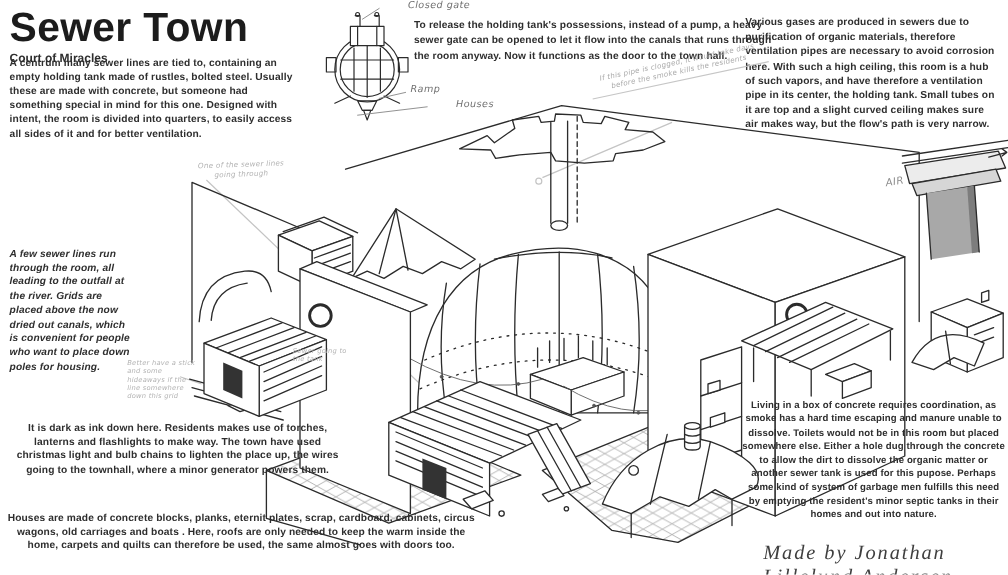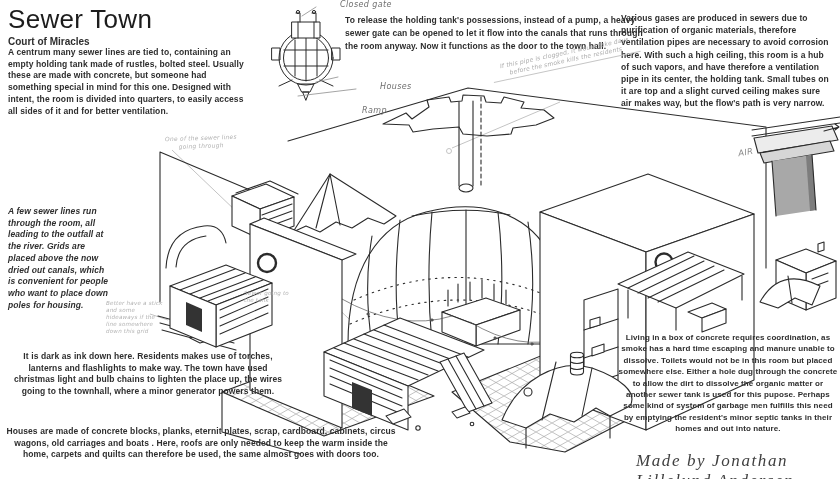--- a/index.html
+++ b/index.html
@@ -7,21 +7,21 @@
     position:relative;width:840px;height:479px;overflow:hidden;
     background:#ffffff;color:#2b2b2b;
     font-family:"Liberation Sans","DejaVu Sans",sans-serif;
   }
   .abs{position:absolute;}
   .par{
     font-size:8.5px;line-height:11.7px;font-weight:700;color:#2e2e2e;
     letter-spacing:.1px;
   }
   .center{text-align:center;}
-  #title{font-size:26px;font-weight:400;color:#1c1c1c;letter-spacing:.3px;}
+  #title{font-size:34px;font-weight:700;color:#1c1c1c;letter-spacing:.3px;}
   #subtitle{font-size:10px;font-weight:700;color:#2e2e2e;margin-top:1px;}
   .hand{
     font-family:"DejaVu Sans",sans-serif;font-style:italic;color:#8d8d8d;
     letter-spacing:.4px;
   }
   .hand-dark{color:#6f6f6f;padding-left:22px;}
   .note{
     font-family:"DejaVu Sans",sans-serif;font-style:italic;color:#b3b3b3;
     font-size:5.6px;line-height:7px;letter-spacing:.2px;
   }
@@ -234,21 +234,21 @@
 
   <div class="abs par" style="left:8px;top:206px;width:106px;font-style:italic;">A few sewer lines run through the room, all leading to the outfall at the river. Grids are placed above the now dried out canals, which is convenient for people who want to place down poles for housing.</div>
 
   <div class="abs par center" style="left:2px;top:426px;width:398px;">Houses are made of concrete blocks, planks, eternit plates, scrap, cardboard, cabinets, circus wagons, old carriages and boats . Here, roofs are only needed to keep the warm inside the home, carpets and quilts can therefore be used, the same almost goes with doors too.</div>
 
   <div class="abs par center" style="left:12px;top:351px;width:272px;">It is dark as ink down here. Residents makes use of torches, lanterns and flashlights to make way. The town have used christmas light and bulb chains to lighten the place up, the wires going to the townhall, where a minor generator powers them.</div>
 
   <div class="abs par center" style="left:618px;top:332px;width:220px;font-size:8px;line-height:11.4px;">Living in a box of concrete requires coordination, as smoke has a hard time escaping and manure unable to dissolve. Toilets would not be in this room but placed somewhere else. Either a hole dug through the concrete to allow the dirt to dissolve the organic matter or another sewer tank is used for this pupose. Perhaps some kind of system of garbage men fulfills this need by emptying the resident's minor septic tanks in their homes and out into nature.</div>
 
   <div class="abs hand hand-dark gate-label" style="left:318px;top:0px;">Closed gate</div>
-  <div class="abs hand hand-dark gate-label" style="left:340px;top:70px;margin-top:36px;">Ramp</div>
+  <div class="abs hand hand-dark gate-label" style="left:320px;top:70px;">Ramp</div>
   <div class="abs hand hand-dark gate-label" style="left:358px;top:82px;">Houses</div>
   <div class="abs hand" id="air-label" style="left:738px;top:147px;">AIR</div>
 
   <div class="abs note" id="pipe-note" style="left:494px;top:64px;width:150px;">If this pipe is clogged, it would take days before the smoke kills the residents</div>
   <div class="abs note center" style="left:158px;top:134px;width:86px;font-size:6px;line-height:7.5px;transform:rotate(-2deg);">One of the sewer lines going through</div>
   <div class="abs note" style="left:106px;top:300px;width:62px;">Better have a stick and some hideaways if the line somewhere down this grid</div>
   <div class="abs note" style="left:244px;top:290px;width:46px;">Sewer going to the tank</div>
 
   <div class="abs" id="signature" style="left:636px;top:451px;">Made by Jonathan Lillelund Andersen</div>
 

